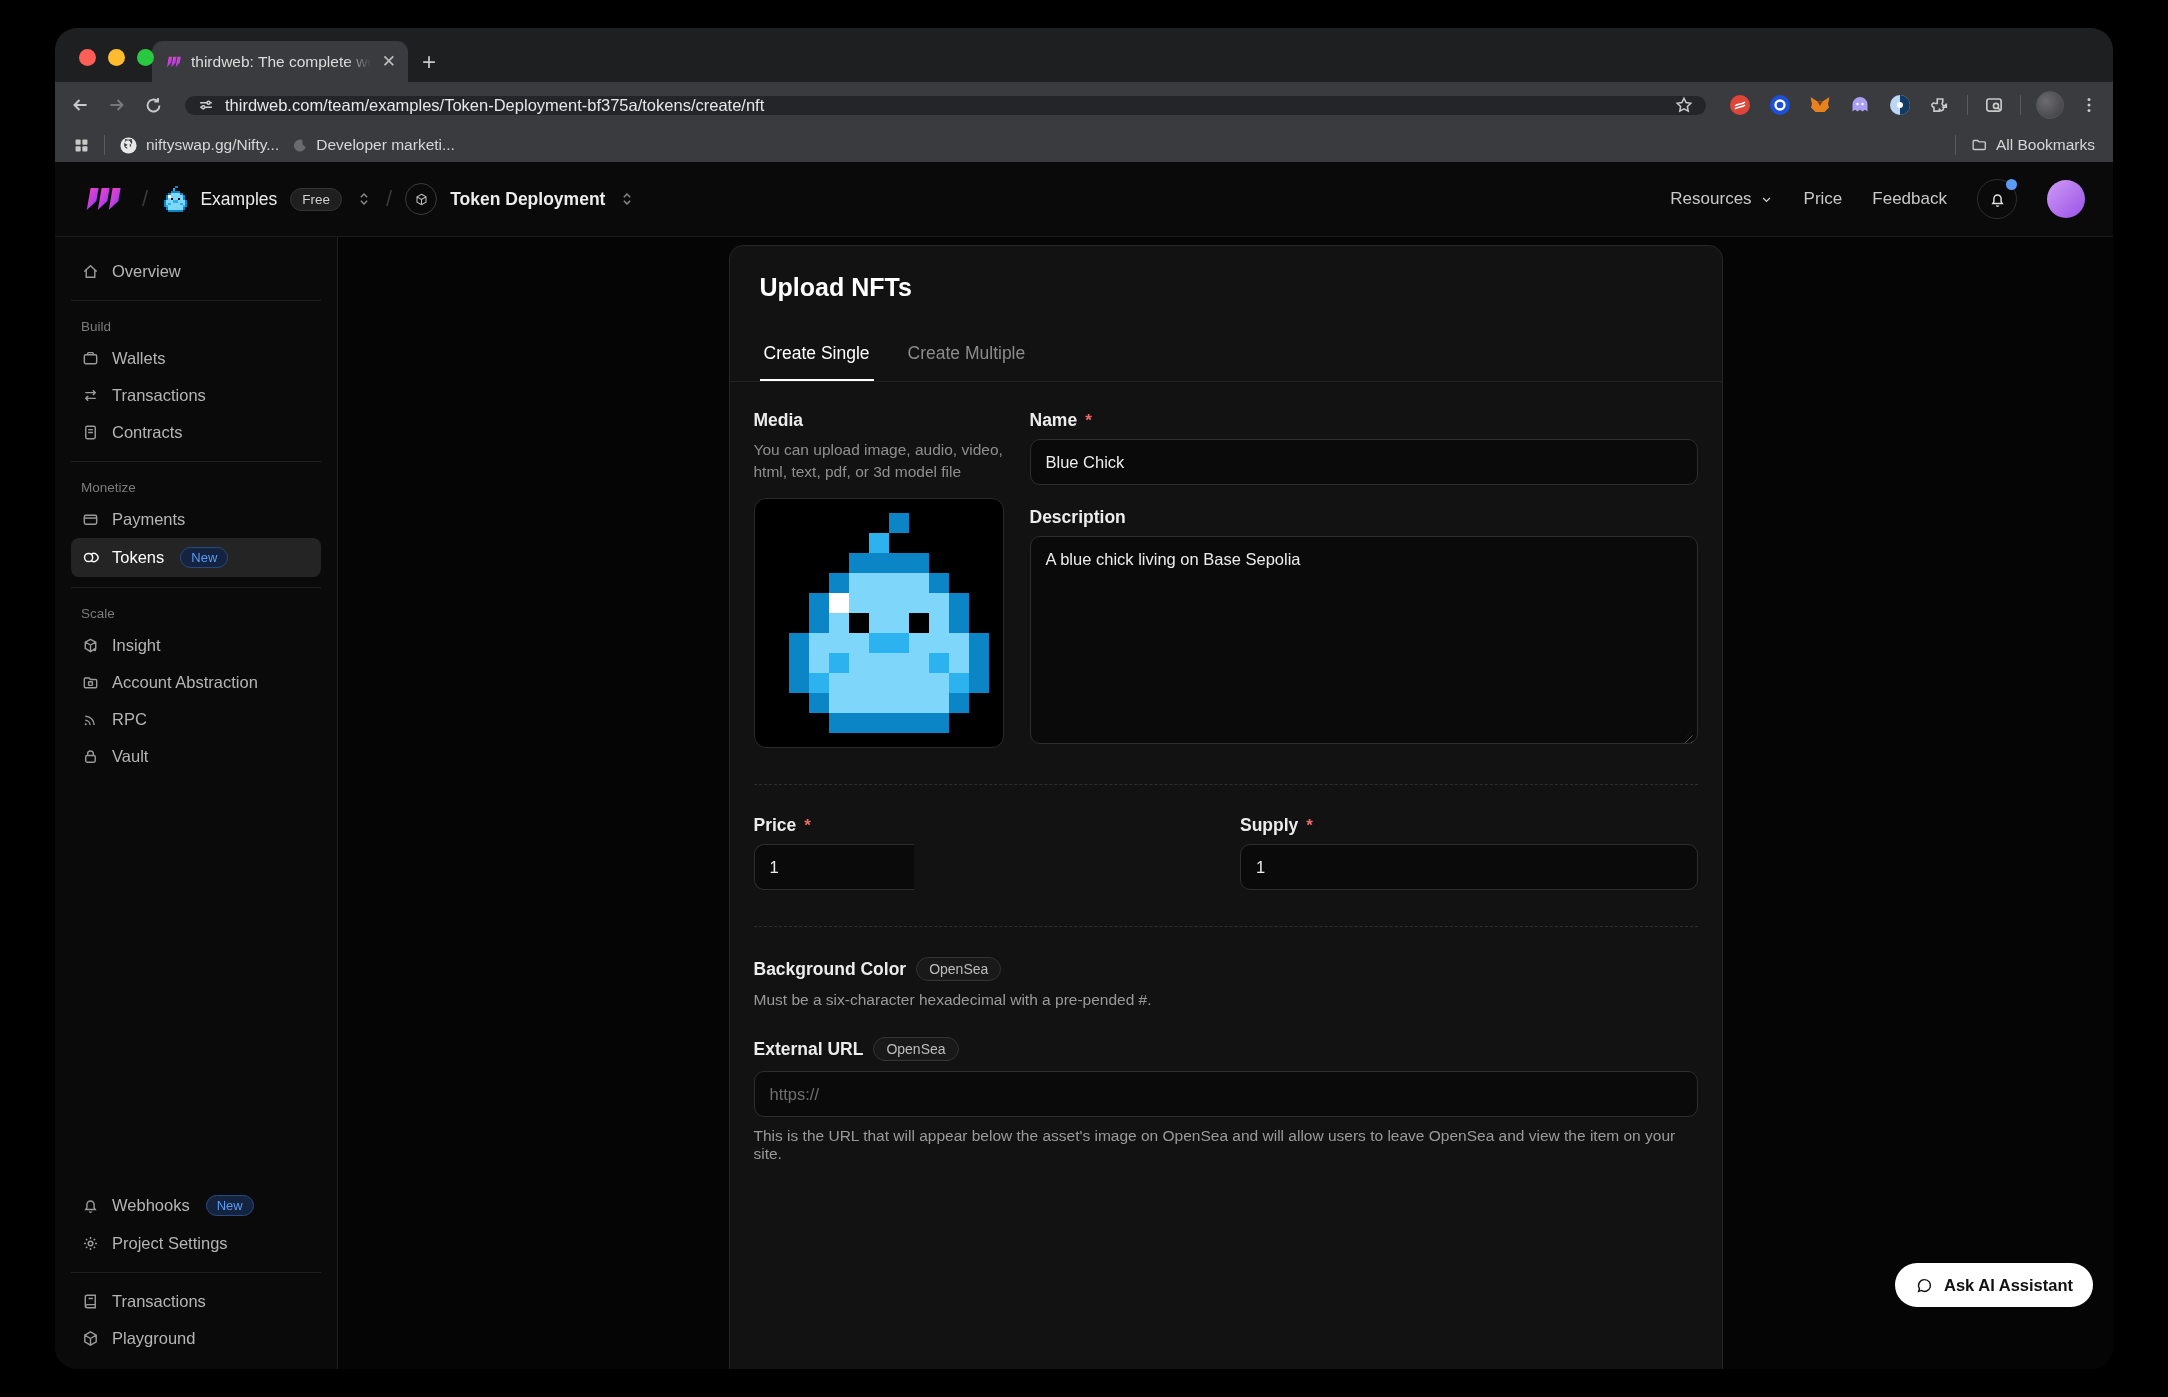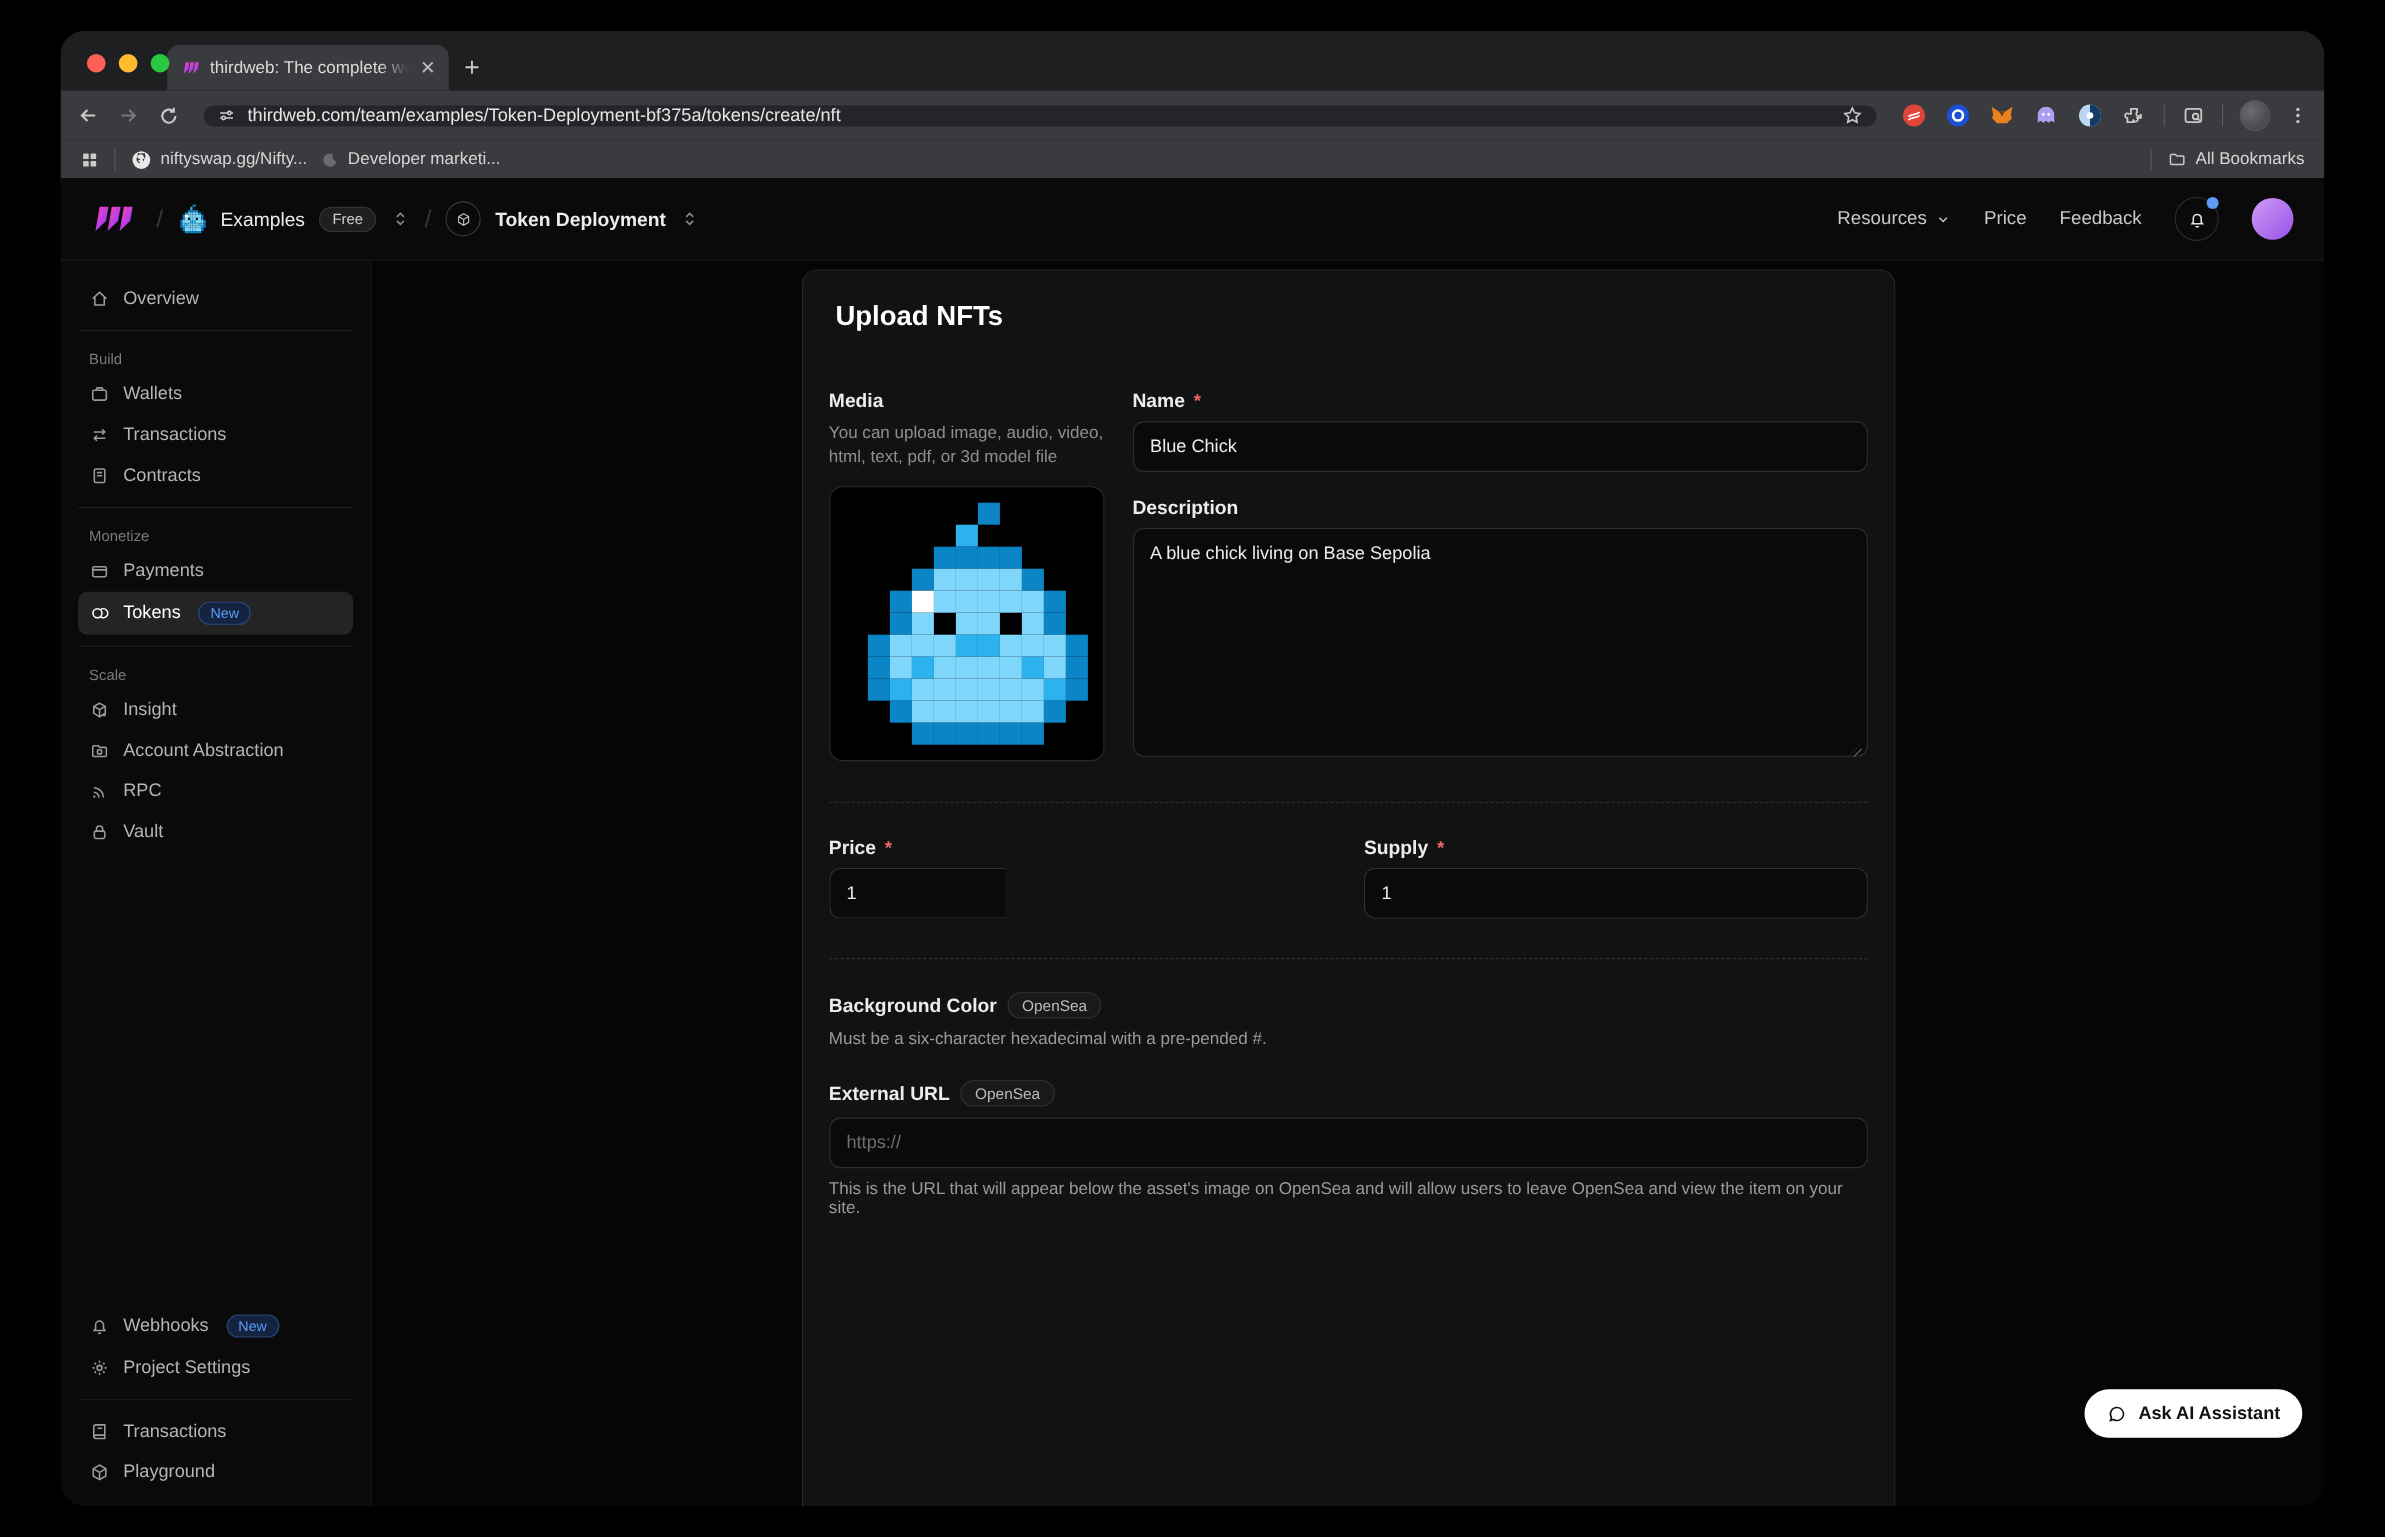--- a/index.html
+++ b/index.html
@@ -575,20 +575,24 @@
               </span>
           <span>Playground</span>
         </div>
       </aside>
 
       <main class="main">
         <div class="card">
           <div class="card-head">
                 <h1>Upload NFTs</h1>
               </div>
+          <div class="tabsrow">
+            <div class="ftab active">Create Single</div>
+            <div class="ftab">Create Multiple</div>
+          </div>
           <div class="card-body">
             <div class="mediarow">
               <div class="mediacol">
                 <div class="flabel">
                       <span>Media</span>
                     </div>
                 <div class="helper">You can upload image, audio, video, html, text, pdf, or 3d model file</div>
                 <div class="imgbox">
                   <span class="pixgrid" style="grid-template-columns: repeat(11, 20px);">
                         <div style="width: 20px; height: 20px;"></div>

